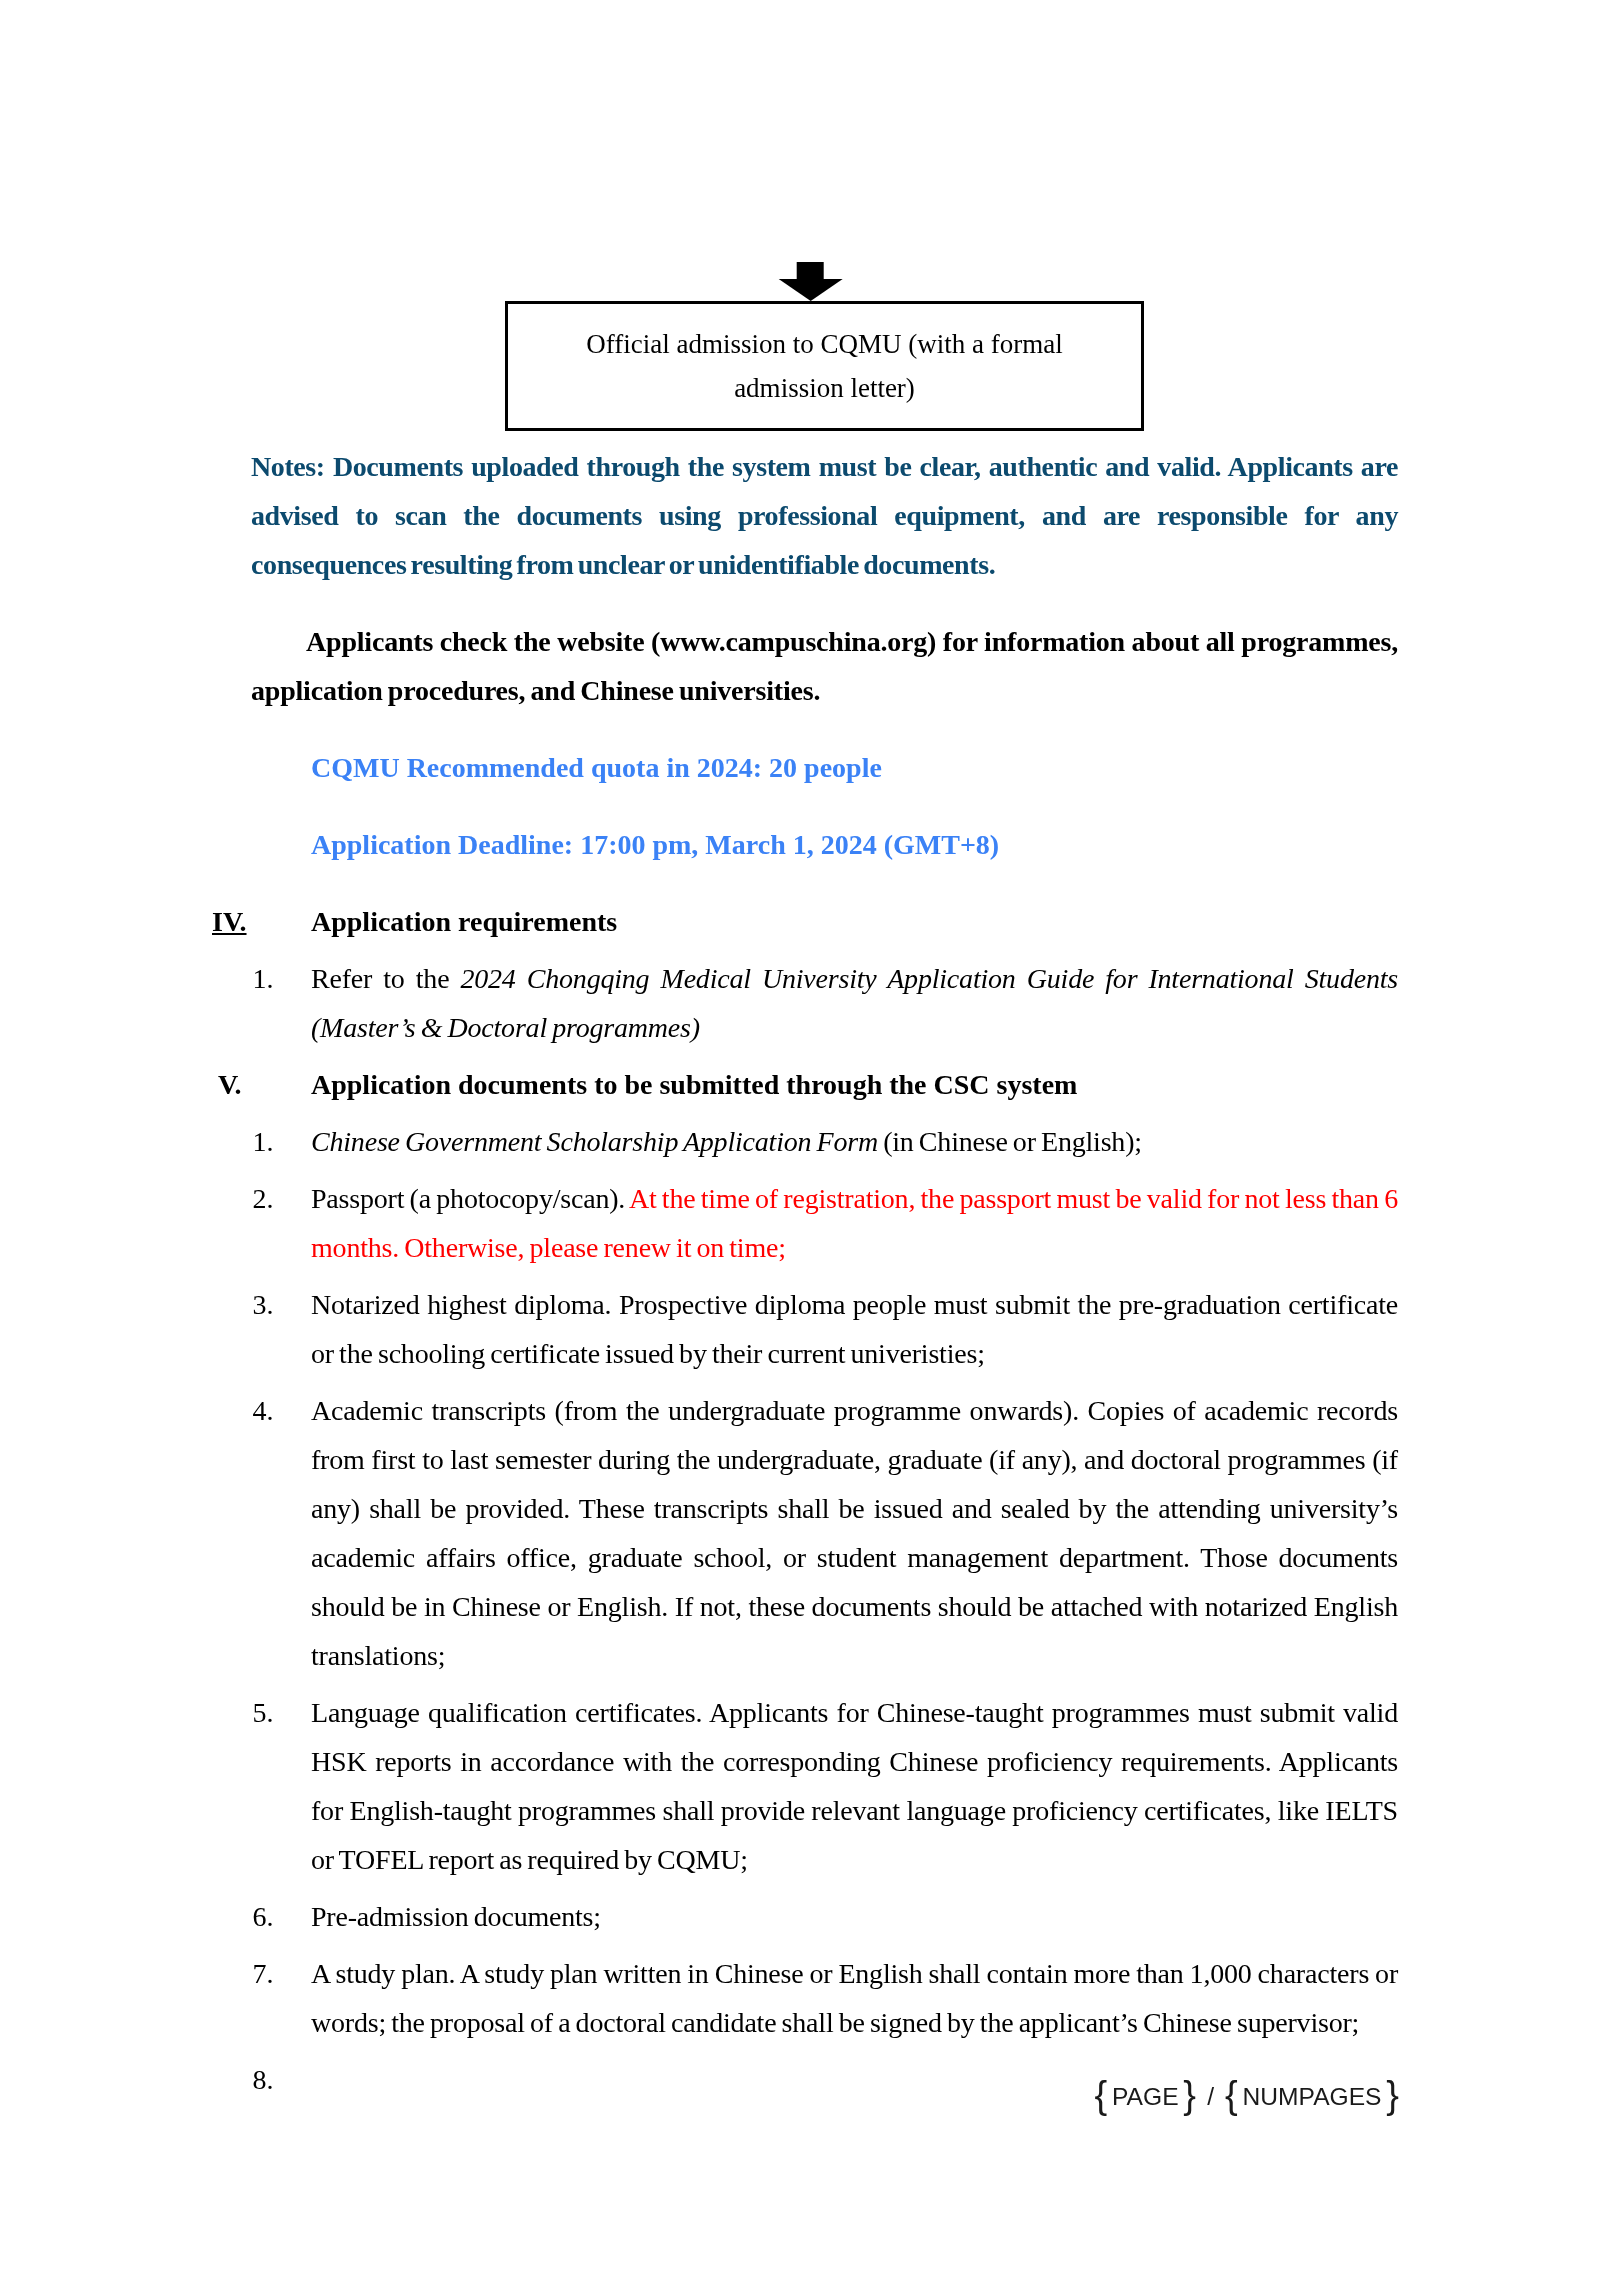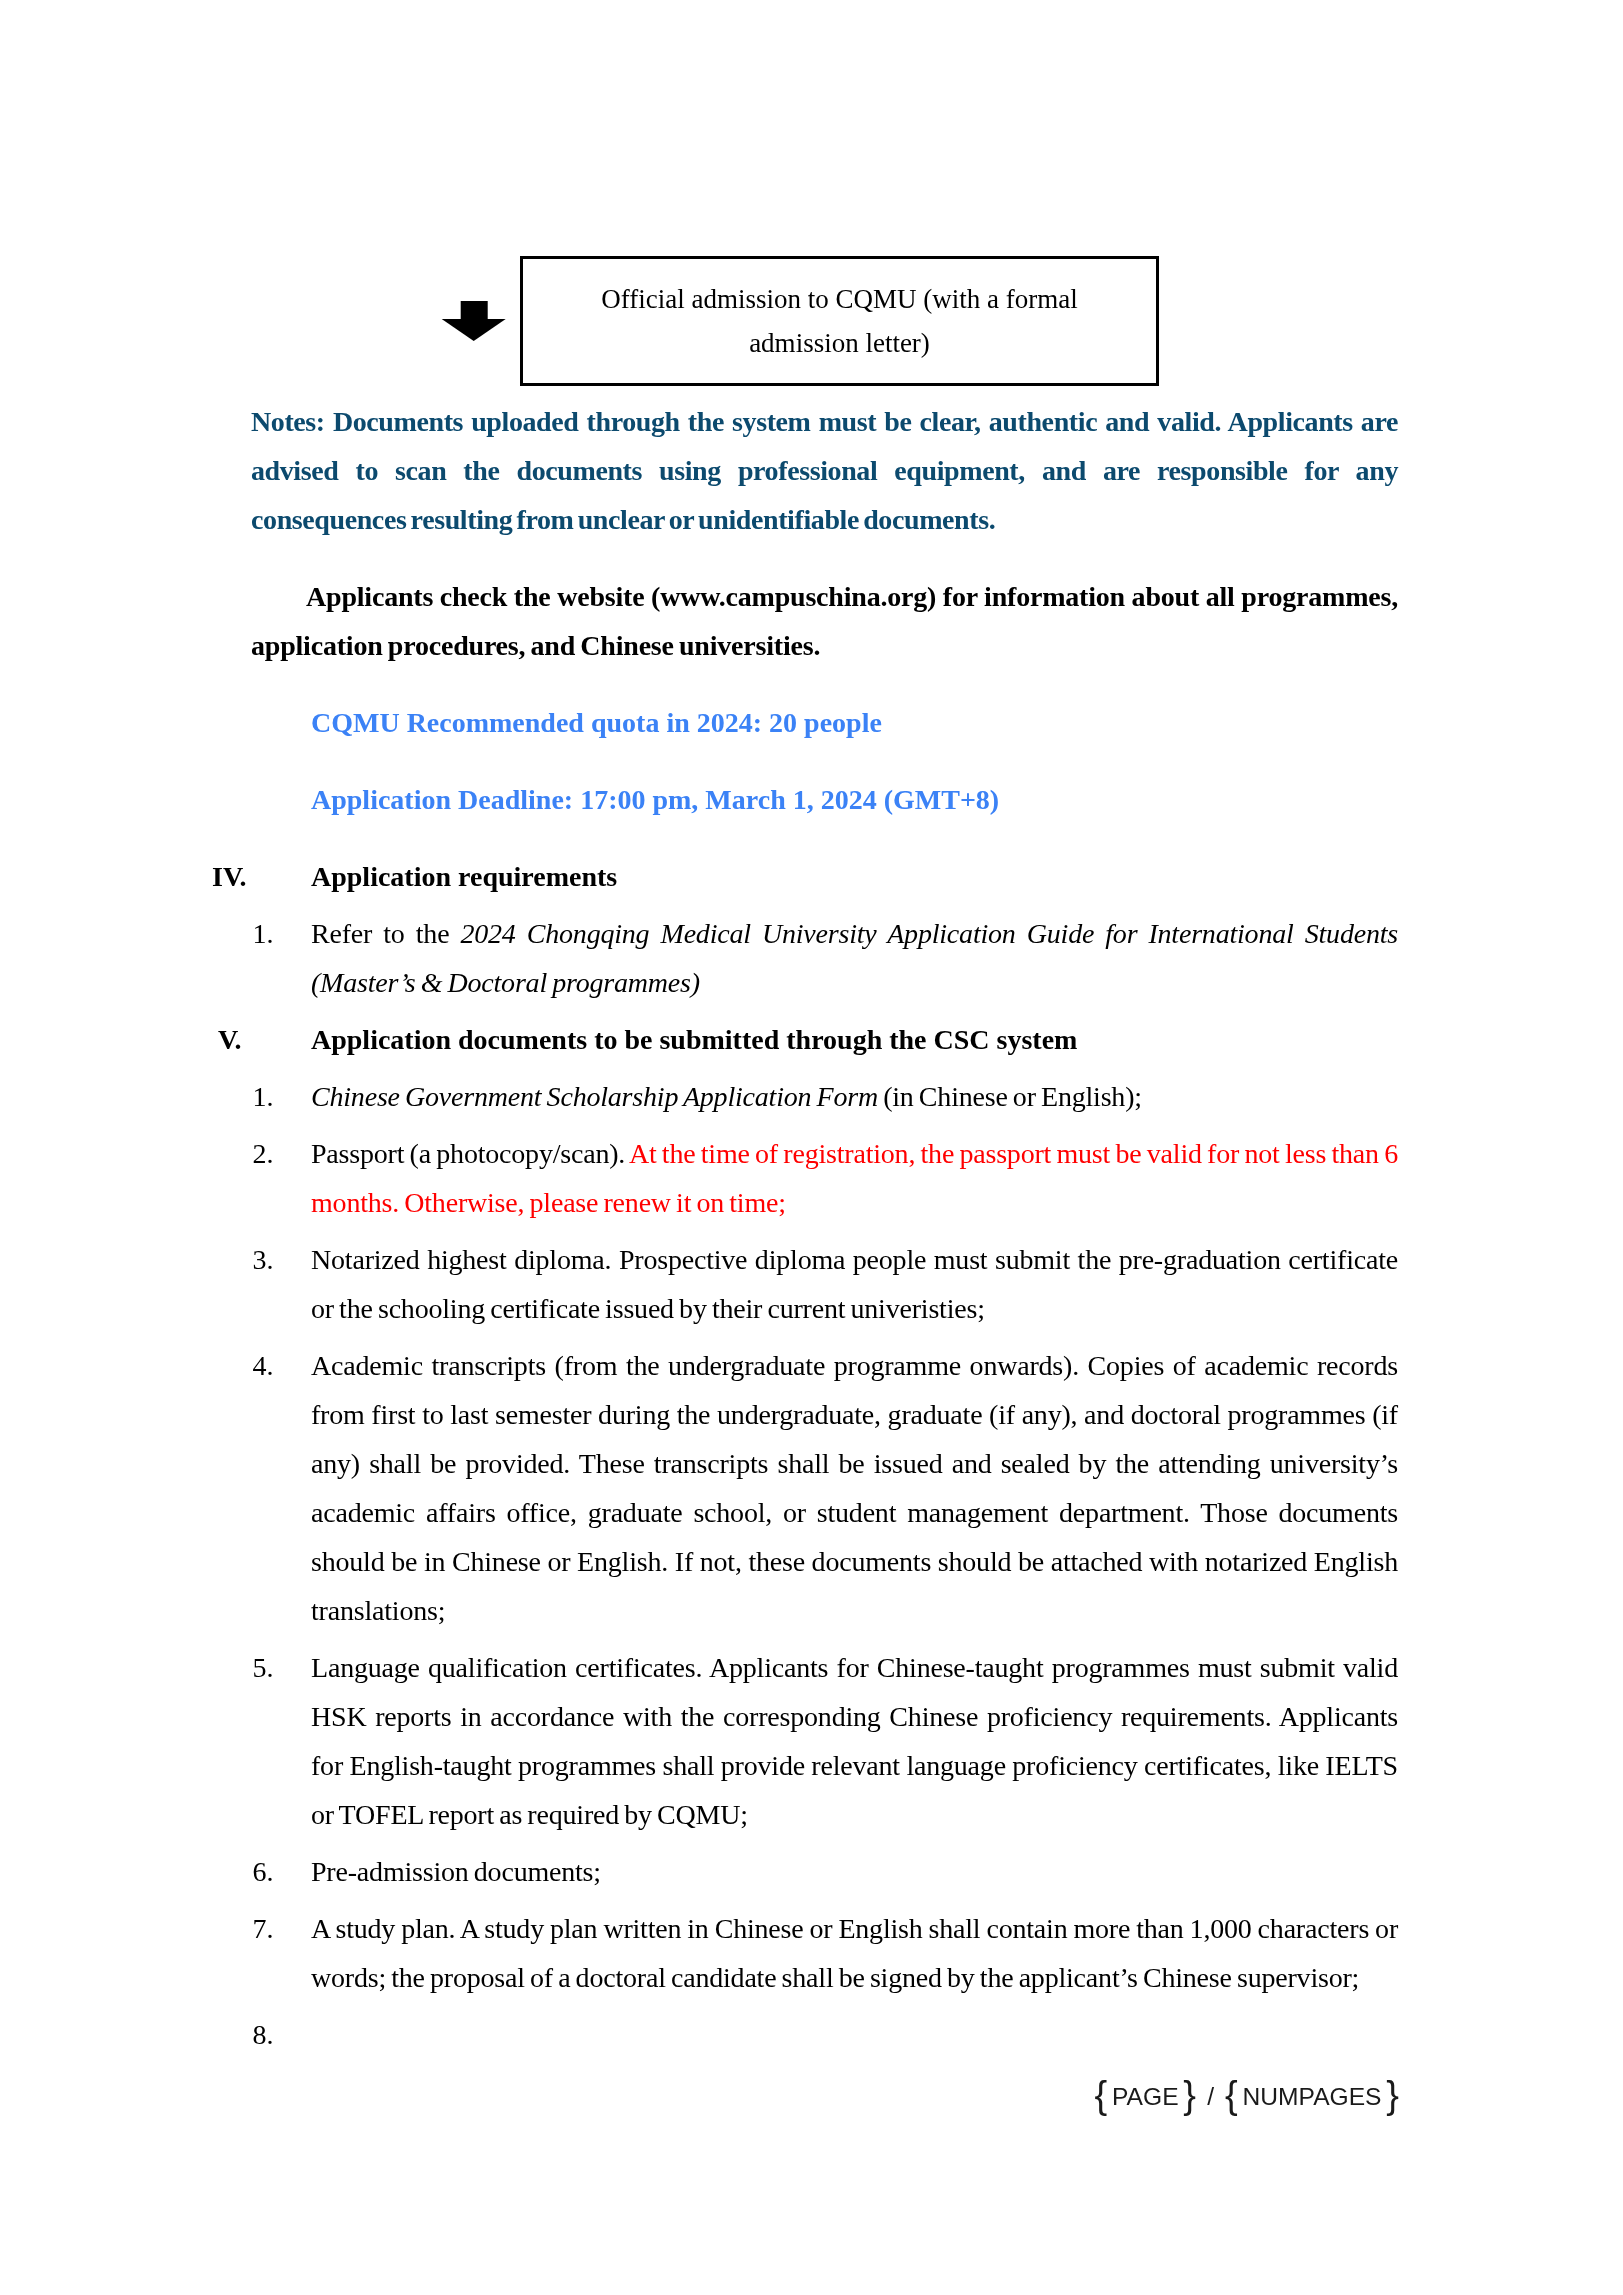--- a/index.html
+++ b/index.html
@@ -10,42 +10,42 @@
     background:#ffffff;
     font-family:"Liberation Serif","DejaVu Serif",serif;
     font-size:28px;
     color:#000000;
     box-sizing:border-box;
     padding:252px 225px 0 251px;
     overflow:hidden;
   }
 
   
-  .flow{width:737px;margin:4px auto;display:flex;flex-direction:row;align-items:center;}
+  .flow{width:737px;margin:10px auto;display:flex;flex-direction:column;align-items:center;}
   .arrow{display:flex;flex-direction:column;align-items:center;transform:translateX(-14.3px);}
   .arrow-stem{width:27px;height:17.4px;background:#000;}
   .arrow-head{width:0;height:0;border-left:32px solid transparent;border-right:32px solid transparent;border-top:22px solid #000;}
   .flow-box{
     width:639px;height:130px;box-sizing:border-box;border:3.2px solid #000;
     display:flex;align-items:center;justify-content:center;text-align:center;
   }
   .flow-box .inner{width:523px;font-size:27px;line-height:44px;}
 
   
   .notes{
     margin-top:11px;
     color:#0c4a6e;font-weight:bold;text-align:justify;
     line-height:49px;letter-spacing:-0.4px;word-spacing:-2.4px;
   }
 
   
   .heading{position:relative;padding-left:60px;font-weight:bold;line-height:49px;margin-top:8px;}
   .heading .numeral{position:absolute;}
   .heading.h3 .numeral{left:-44px;}
-  .heading.h4 .numeral{left:-39px;}
+  .heading.h4 .numeral{left:-39px;text-decoration:underline;}
   .heading.h5 .numeral{left:-33px;}
 
   .intro{
     text-align:justify;text-indent:55px;line-height:49px;margin-top:6.3px;
     letter-spacing:-0.2px;word-spacing:-1.6px;font-weight:bold;
   }
   .redline{
     color:#3b82f6;font-weight:bold;padding-left:60px;line-height:49px;margin-top:6.3px;
   }
 

